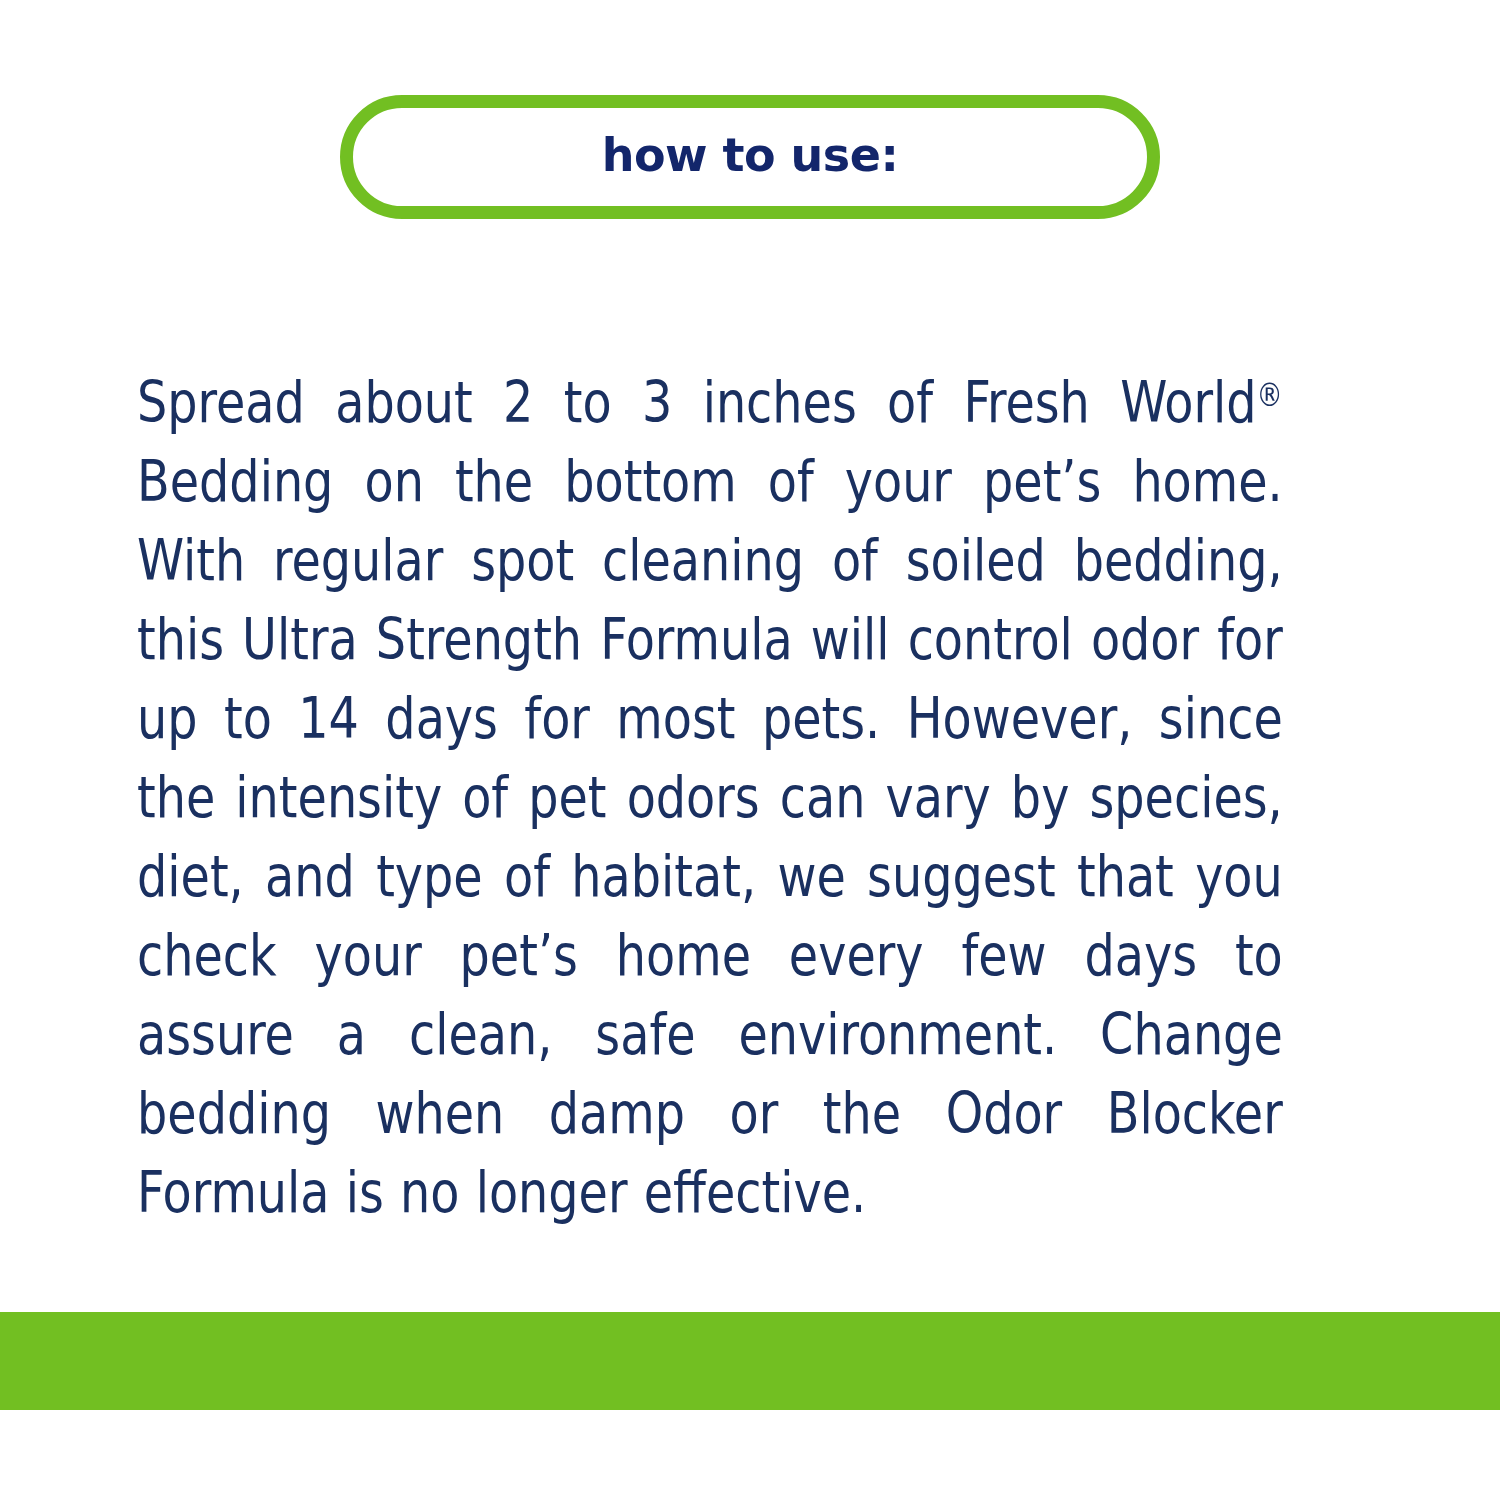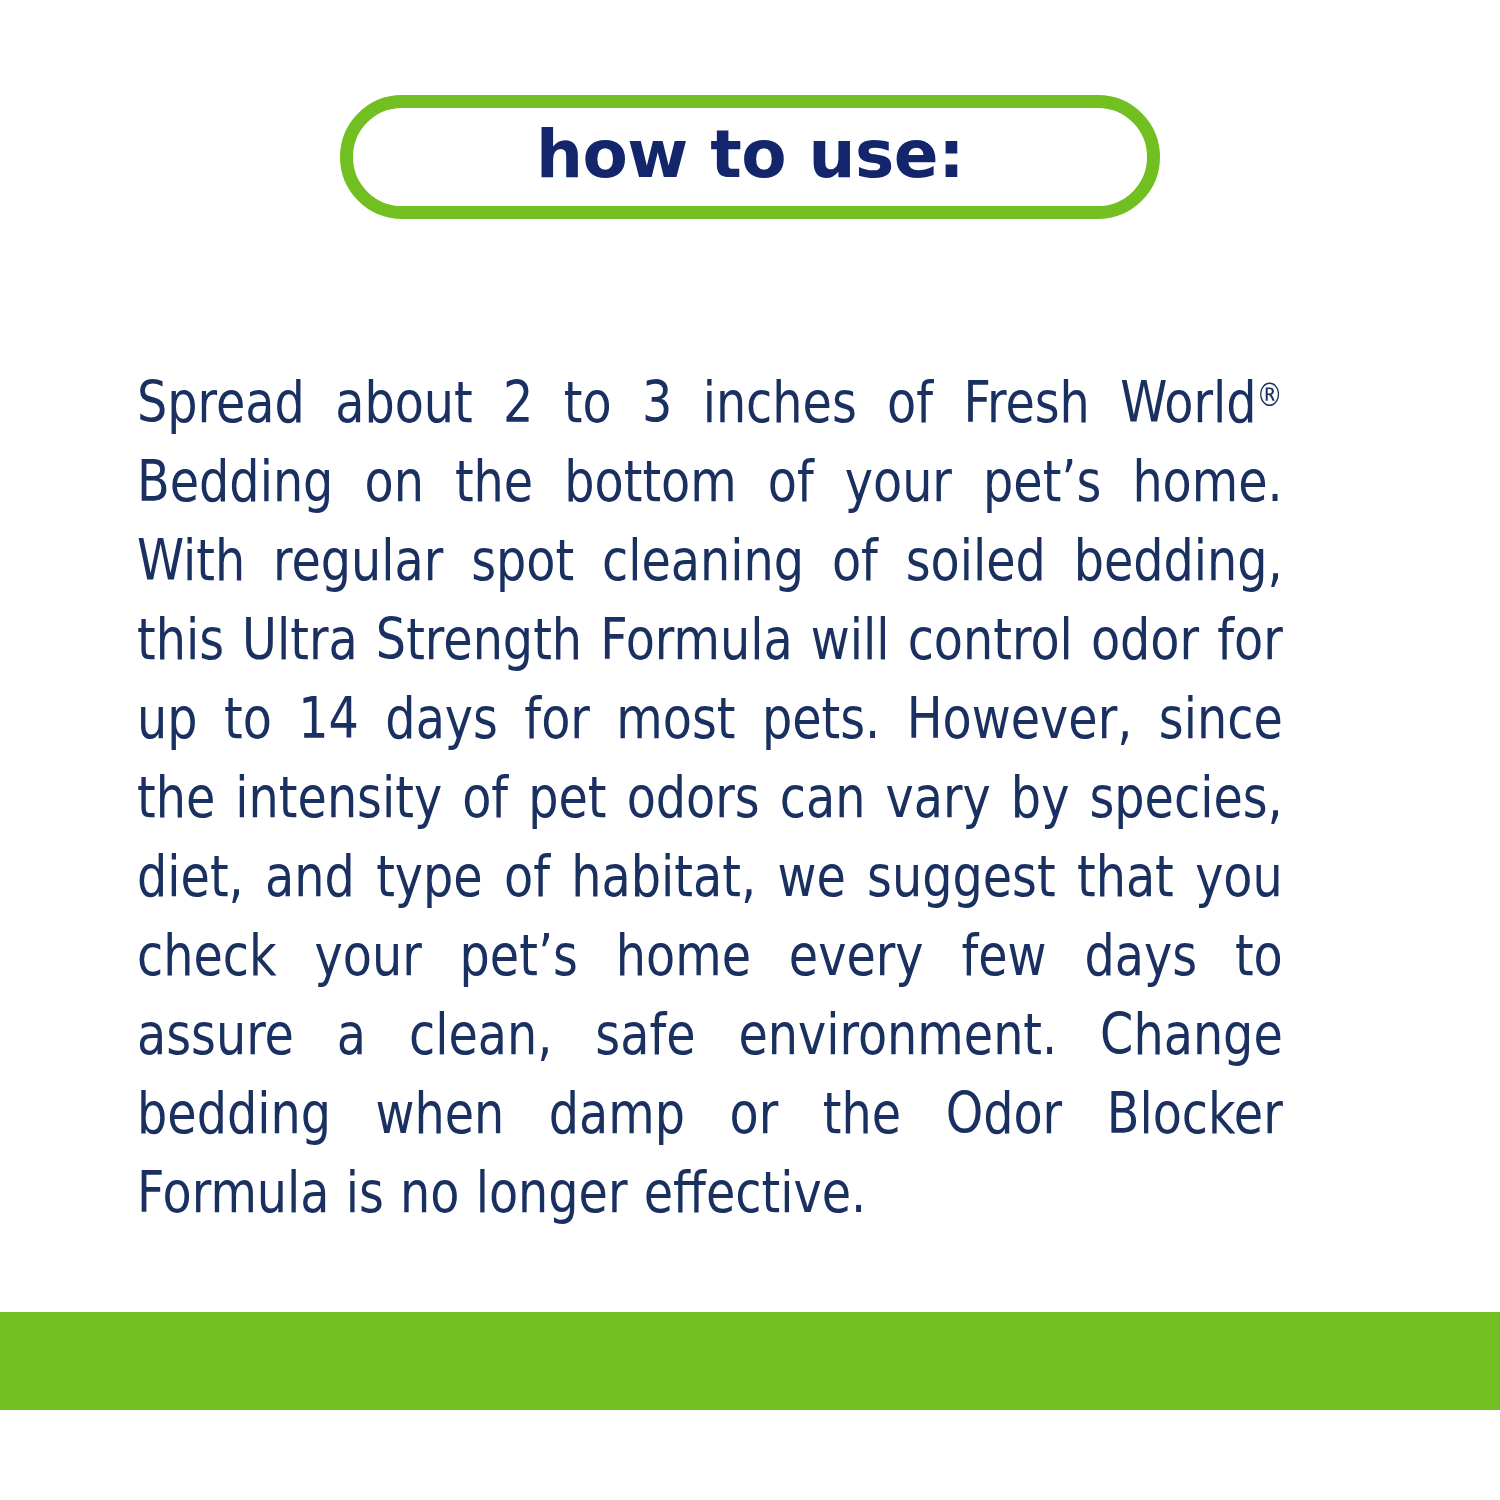--- a/index.html
+++ b/index.html
@@ -34,21 +34,21 @@
     border-radius: 62px;
     background: #ffffff;
     display: flex;
     align-items: center;
     justify-content: center;
   }
 
   .header-title {
     font-family: "DejaVu Sans", sans-serif;
     font-weight: 700;
-    font-size: 66px;
+    font-size: 46px;
     line-height: 1;
     letter-spacing: -0.5px;
     color: #13266b;
     white-space: nowrap;
     padding-bottom: 4px;
   }
 
   
   .body-copy {
     position: absolute;

